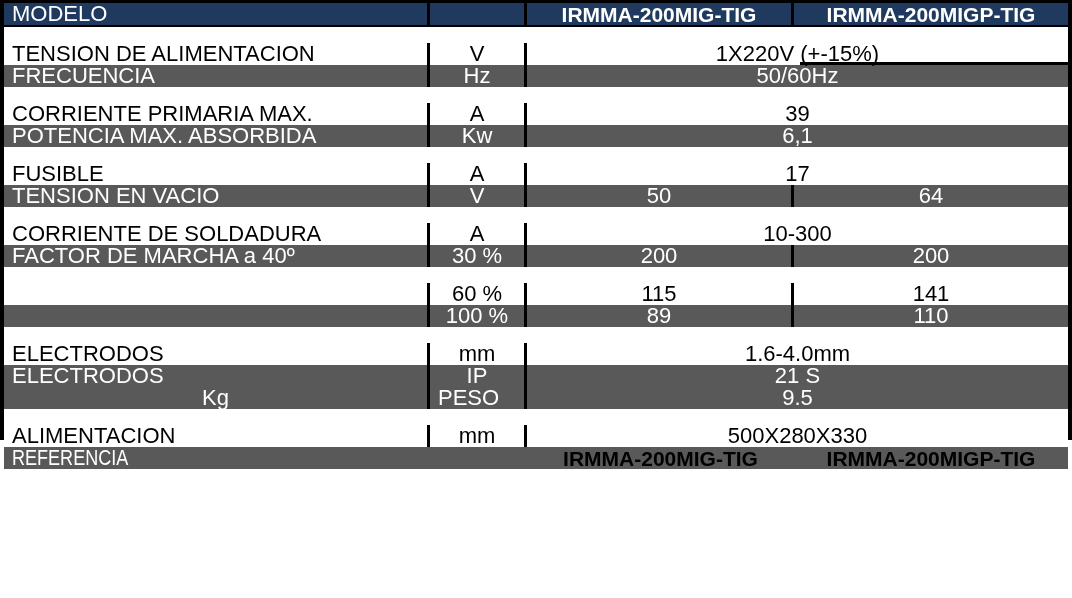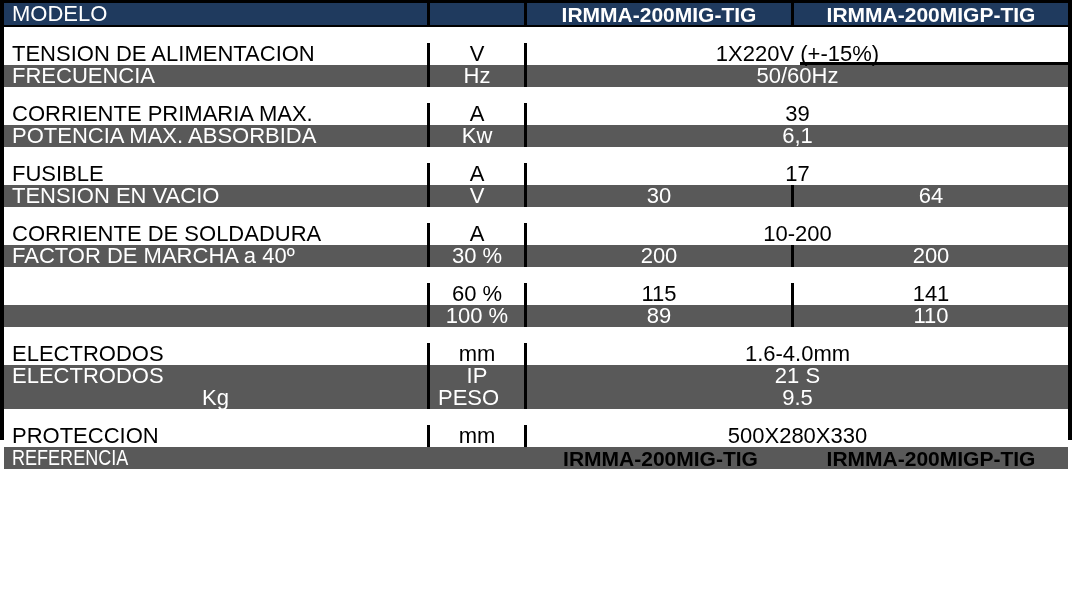--- a/index.html
+++ b/index.html
@@ -93,30 +93,30 @@
 
     <div class="row r-white">
       <div class="cell c-label b-r">FUSIBLE</div>
       <div class="cell b-r">A</div>
       <div class="cell c-span">17</div>
     </div>
 
     <div class="row r-gray">
       <div class="cell c-label b-r">TENSION EN VACIO</div>
       <div class="cell b-r">V</div>
-      <div class="cell b-r">30</div>
+      <div class="cell b-r">50</div>
       <div class="cell">64</div>
     </div>
 
     <div class="row r-white">
       <div class="cell c-label b-r">CORRIENTE DE SOLDADURA</div>
       <div class="cell b-r">A</div>
       <div class="cell c-span">
         <div class="divider-behind"></div>
-        <span class="value-over">10-200</span>
+        <span class="value-over">10-300</span>
       </div>
     </div>
 
     <div class="row r-gray">
       <div class="cell c-label b-r">FACTOR DE MARCHA a 40º</div>
       <div class="cell b-r">30 %</div>
       <div class="cell b-r">200</div>
       <div class="cell">200</div>
     </div>
 
@@ -147,21 +147,21 @@
     </div>
 
 
     <div class="row r-gray">
       <div class="cell b-r">Kg</div>
       <div class="cell c-label b-r">PESO</div>
       <div class="cell c-span">9.5</div>
     </div>
 
     <div class="row r-white">
-      <div class="cell c-label b-r">PROTECCION</div>
+      <div class="cell c-label b-r">ALIMENTACION</div>
       <div class="cell b-r">mm</div>
       <div class="cell c-span">500X280X330</div>
     </div>
 
     <div class="row r-footer">
       <div class="cell c-label c-label-span">
         <span class="condensed">REFERENCIA</span>
       </div>
       <div class="cell footer-name">IRMMA-200MIG-TIG</div>
       <div class="cell footer-name">IRMMA-200MIGP-TIG</div>

